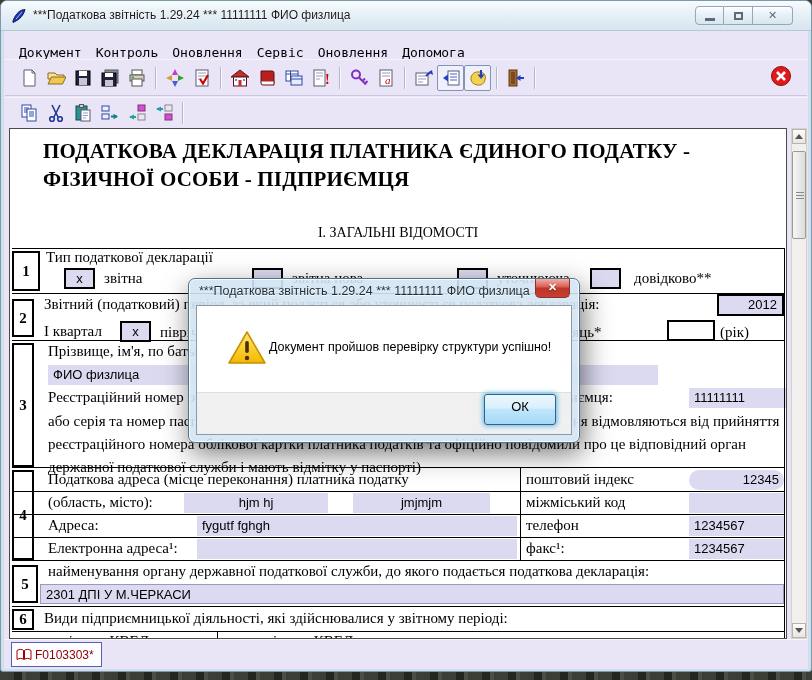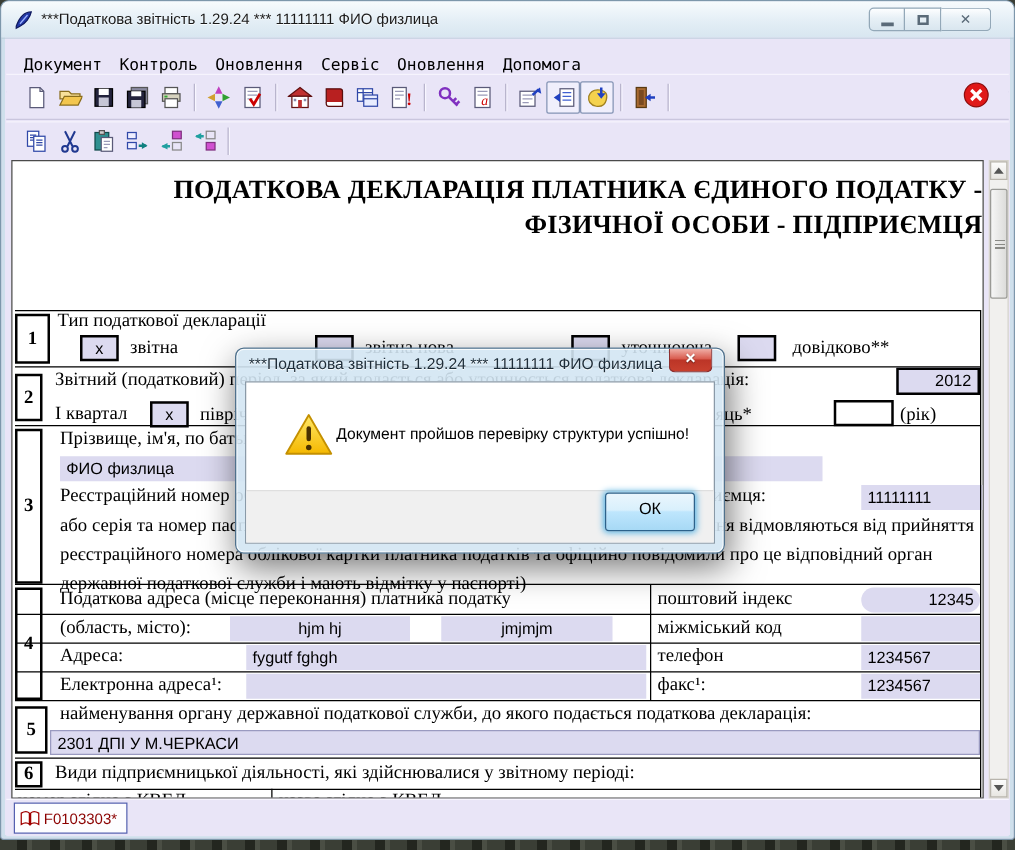--- a/index.html
+++ b/index.html
@@ -80,21 +80,21 @@
   .tri-down { width:0; height:0; border-left:4px solid transparent; border-right:4px solid transparent; border-top:5px solid #555; }
   .sb-thumb {
     position:absolute; left:0; top:22px; width:14px; height:88px;
     background:linear-gradient(90deg,#f6f6f6,#dcdcda); border:1px solid #9a9a96; border-radius:2px;
   }
   .sb-grip { position:absolute; left:3px; top:40px; width:8px; height:8px;
     background:repeating-linear-gradient(#8a8a86 0 1px, transparent 1px 3px); }
 
   
   .lb { position:absolute; font:15px "Liberation Serif", serif; color:#000; white-space:nowrap; }
-  .doc-title { position:absolute; left:0; right:0; text-align:right; font:bold 21px "Liberation Serif", serif; letter-spacing:.2px; }
+  .doc-title { position:absolute; left:0; right:0; text-align:left; font:bold 21px "Liberation Serif", serif; letter-spacing:.2px;padding-left:33px; }
   .numbox { position:absolute; border:2px solid #000; background:#fff; display:flex; align-items:center; justify-content:center; font:bold 15px "Liberation Serif", serif; }
   .cb { position:absolute; width:31px; height:21px; background:#dcdaf0; border:2px solid #000; text-align:center; font:13px "Liberation Sans", sans-serif; line-height:17px; }
   .cb.white { background:#fff; }
   .fld { position:absolute; height:20px; background:#dcdaf0; font:13px "Liberation Sans", sans-serif; line-height:20px; padding:0 5px; white-space:nowrap; overflow:hidden; }
   .fld.bordered { border:2px solid #000; height:22px; line-height:18px; }
   .fld.right { text-align:right; }
   .hr { position:absolute; left:2px; width:772px; height:1px; background:#000; }
   .vr { position:absolute; width:1px; background:#000; }
 
   
@@ -365,20 +365,21 @@
         </svg>
       </div>
     <div class="tsep"></div>
   </div>
 
   <div class="docarea">
     <div class="page">
 
       <div class="doc-title" style="top:10px;">ПОДАТКОВА ДЕКЛАРАЦІЯ ПЛАТНИКА ЄДИНОГО ПОДАТКУ -</div>
       <div class="doc-title" style="top:38px;">ФІЗИЧНОЇ ОСОБИ - ПІДПРИЄМЦЯ</div>
+      <div class="lb" style="left:0;right:0;top:96px;text-align:center;font-size:14px;white-space:normal;">І. ЗАГАЛЬНІ ВІДОМОСТІ</div>
 
       <div class="hr" style="top:119px;"></div>
 
       <div class="numbox" style="left:2px;top:122px;width:28px;height:40px;">1</div>
       <div class="lb" style="left:36px;top:120px;">Тип податкової декларації</div>
       <div class="cb" style="left:54px;top:139px;">х</div>
       <div class="lb" style="left:94px;top:141px;">звітна</div>
       <div class="cb" style="left:242px;top:139px;"></div>
       <div class="lb" style="left:282px;top:141px;">звітна нова</div>
       <div class="cb" style="left:447px;top:139px;"></div>

